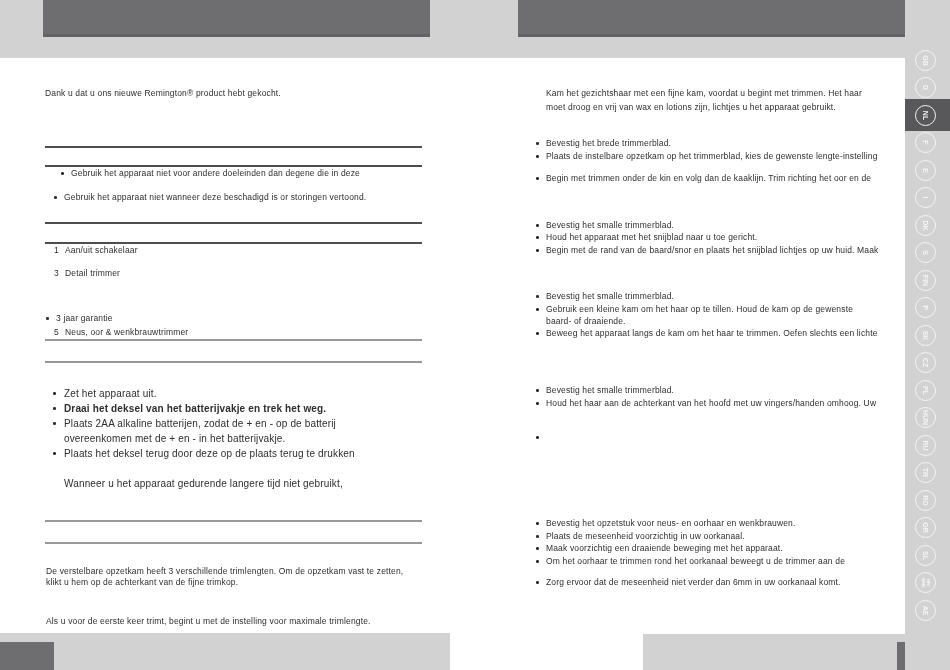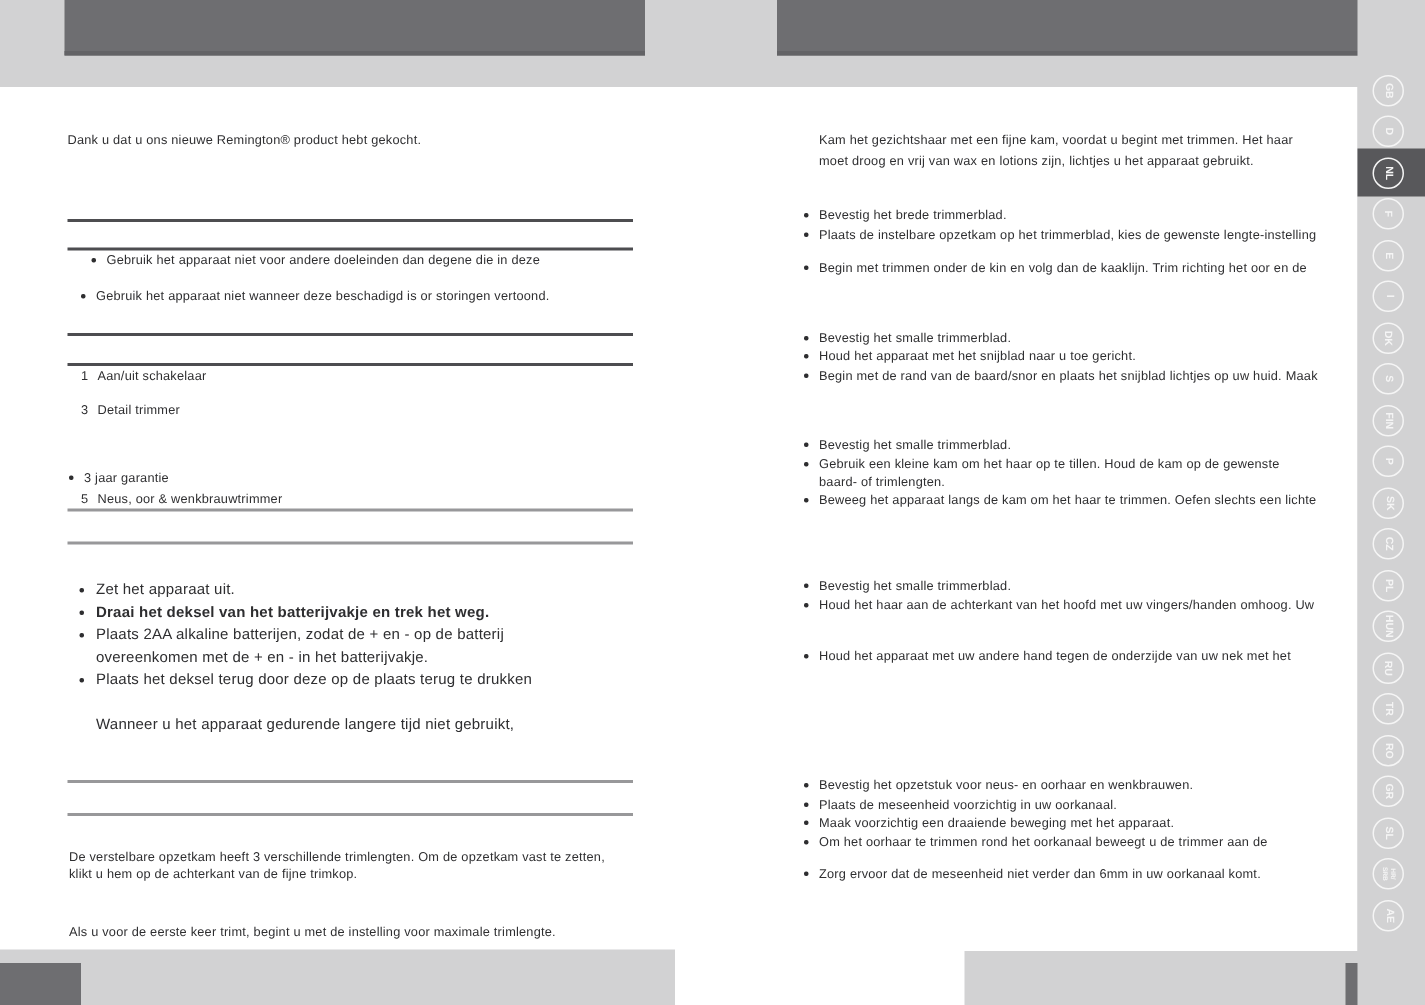--- a/index.html
+++ b/index.html
@@ -96,26 +96,26 @@
 <div class="abs ln t8" style="left:546px;top:137px;"><span class="dot"></span><span>Bevestig het brede trimmerblad.</span></div>
 <div class="abs ln t8" style="left:546px;top:150px;"><span class="dot"></span><span>Plaats de instelbare opzetkam op het trimmerblad, kies de gewenste lengte-instelling</span></div>
 <div class="abs ln t8" style="left:546px;top:172px;"><span class="dot"></span><span>Begin met trimmen onder de kin en volg dan de kaaklijn. Trim richting het oor en de</span></div>
 
 <div class="abs ln t8" style="left:546px;top:219px;"><span class="dot"></span><span>Bevestig het smalle trimmerblad.</span></div>
 <div class="abs ln t8" style="left:546px;top:231px;"><span class="dot"></span><span>Houd het apparaat met het snijblad naar u toe gericht.</span></div>
 <div class="abs ln t8" style="left:546px;top:244px;"><span class="dot"></span><span>Begin met de rand van de baard/snor en plaats het snijblad lichtjes op uw huid. Maak</span></div>
 
 <div class="abs ln t8" style="left:546px;top:290px;"><span class="dot"></span><span>Bevestig het smalle trimmerblad.</span></div>
 <div class="abs ln t8" style="left:546px;top:303px;"><span class="dot"></span><span>Gebruik een kleine kam om het haar op te tillen. Houd de kam op de gewenste</span></div>
-<div class="abs ln t8" style="left:546px;top:315px;"><span>baard- of trimlengten.</span></div>
+<div class="abs ln t8" style="left:546px;top:315px;"><span>baard- of draaiende.</span></div>
 <div class="abs ln t8" style="left:546px;top:327px;"><span class="dot"></span><span>Beweeg het apparaat langs de kam om het haar te trimmen. Oefen slechts een lichte</span></div>
 
 <div class="abs ln t8" style="left:546px;top:384px;"><span class="dot"></span><span>Bevestig het smalle trimmerblad.</span></div>
 <div class="abs ln t8" style="left:546px;top:397px;"><span class="dot"></span><span>Houd het haar aan de achterkant van het hoofd met uw vingers/handen omhoog. Uw</span></div>
-<div class="abs ln t8" style="left:546px;top:431px;"><span class="dot"></span><span>Houd het apparaat met uw andere hand tegen de onderzijde van uw nek met het</span></div>
+<div class="abs ln t8" style="left:546px;top:431px;"><span class="dot"></span></div>
 
 <div class="abs ln t8" style="left:546px;top:517px;"><span class="dot"></span><span>Bevestig het opzetstuk voor neus- en oorhaar en wenkbrauwen.</span></div>
 <div class="abs ln t8" style="left:546px;top:530px;"><span class="dot"></span><span>Plaats de meseenheid voorzichtig in uw oorkanaal.</span></div>
 <div class="abs ln t8" style="left:546px;top:542px;"><span class="dot"></span><span>Maak voorzichtig een draaiende beweging met het apparaat.</span></div>
 <div class="abs ln t8" style="left:546px;top:555px;"><span class="dot"></span><span>Om het oorhaar te trimmen rond het oorkanaal beweegt u de trimmer aan de</span></div>
 <div class="abs ln t8" style="left:546px;top:576px;"><span class="dot"></span><span>Zorg ervoor dat de meseenheid niet verder dan 6mm in uw oorkanaal komt.</span></div>
 
 <div class="abs strip"></div>
 <div class="abs nlband"></div>
 

